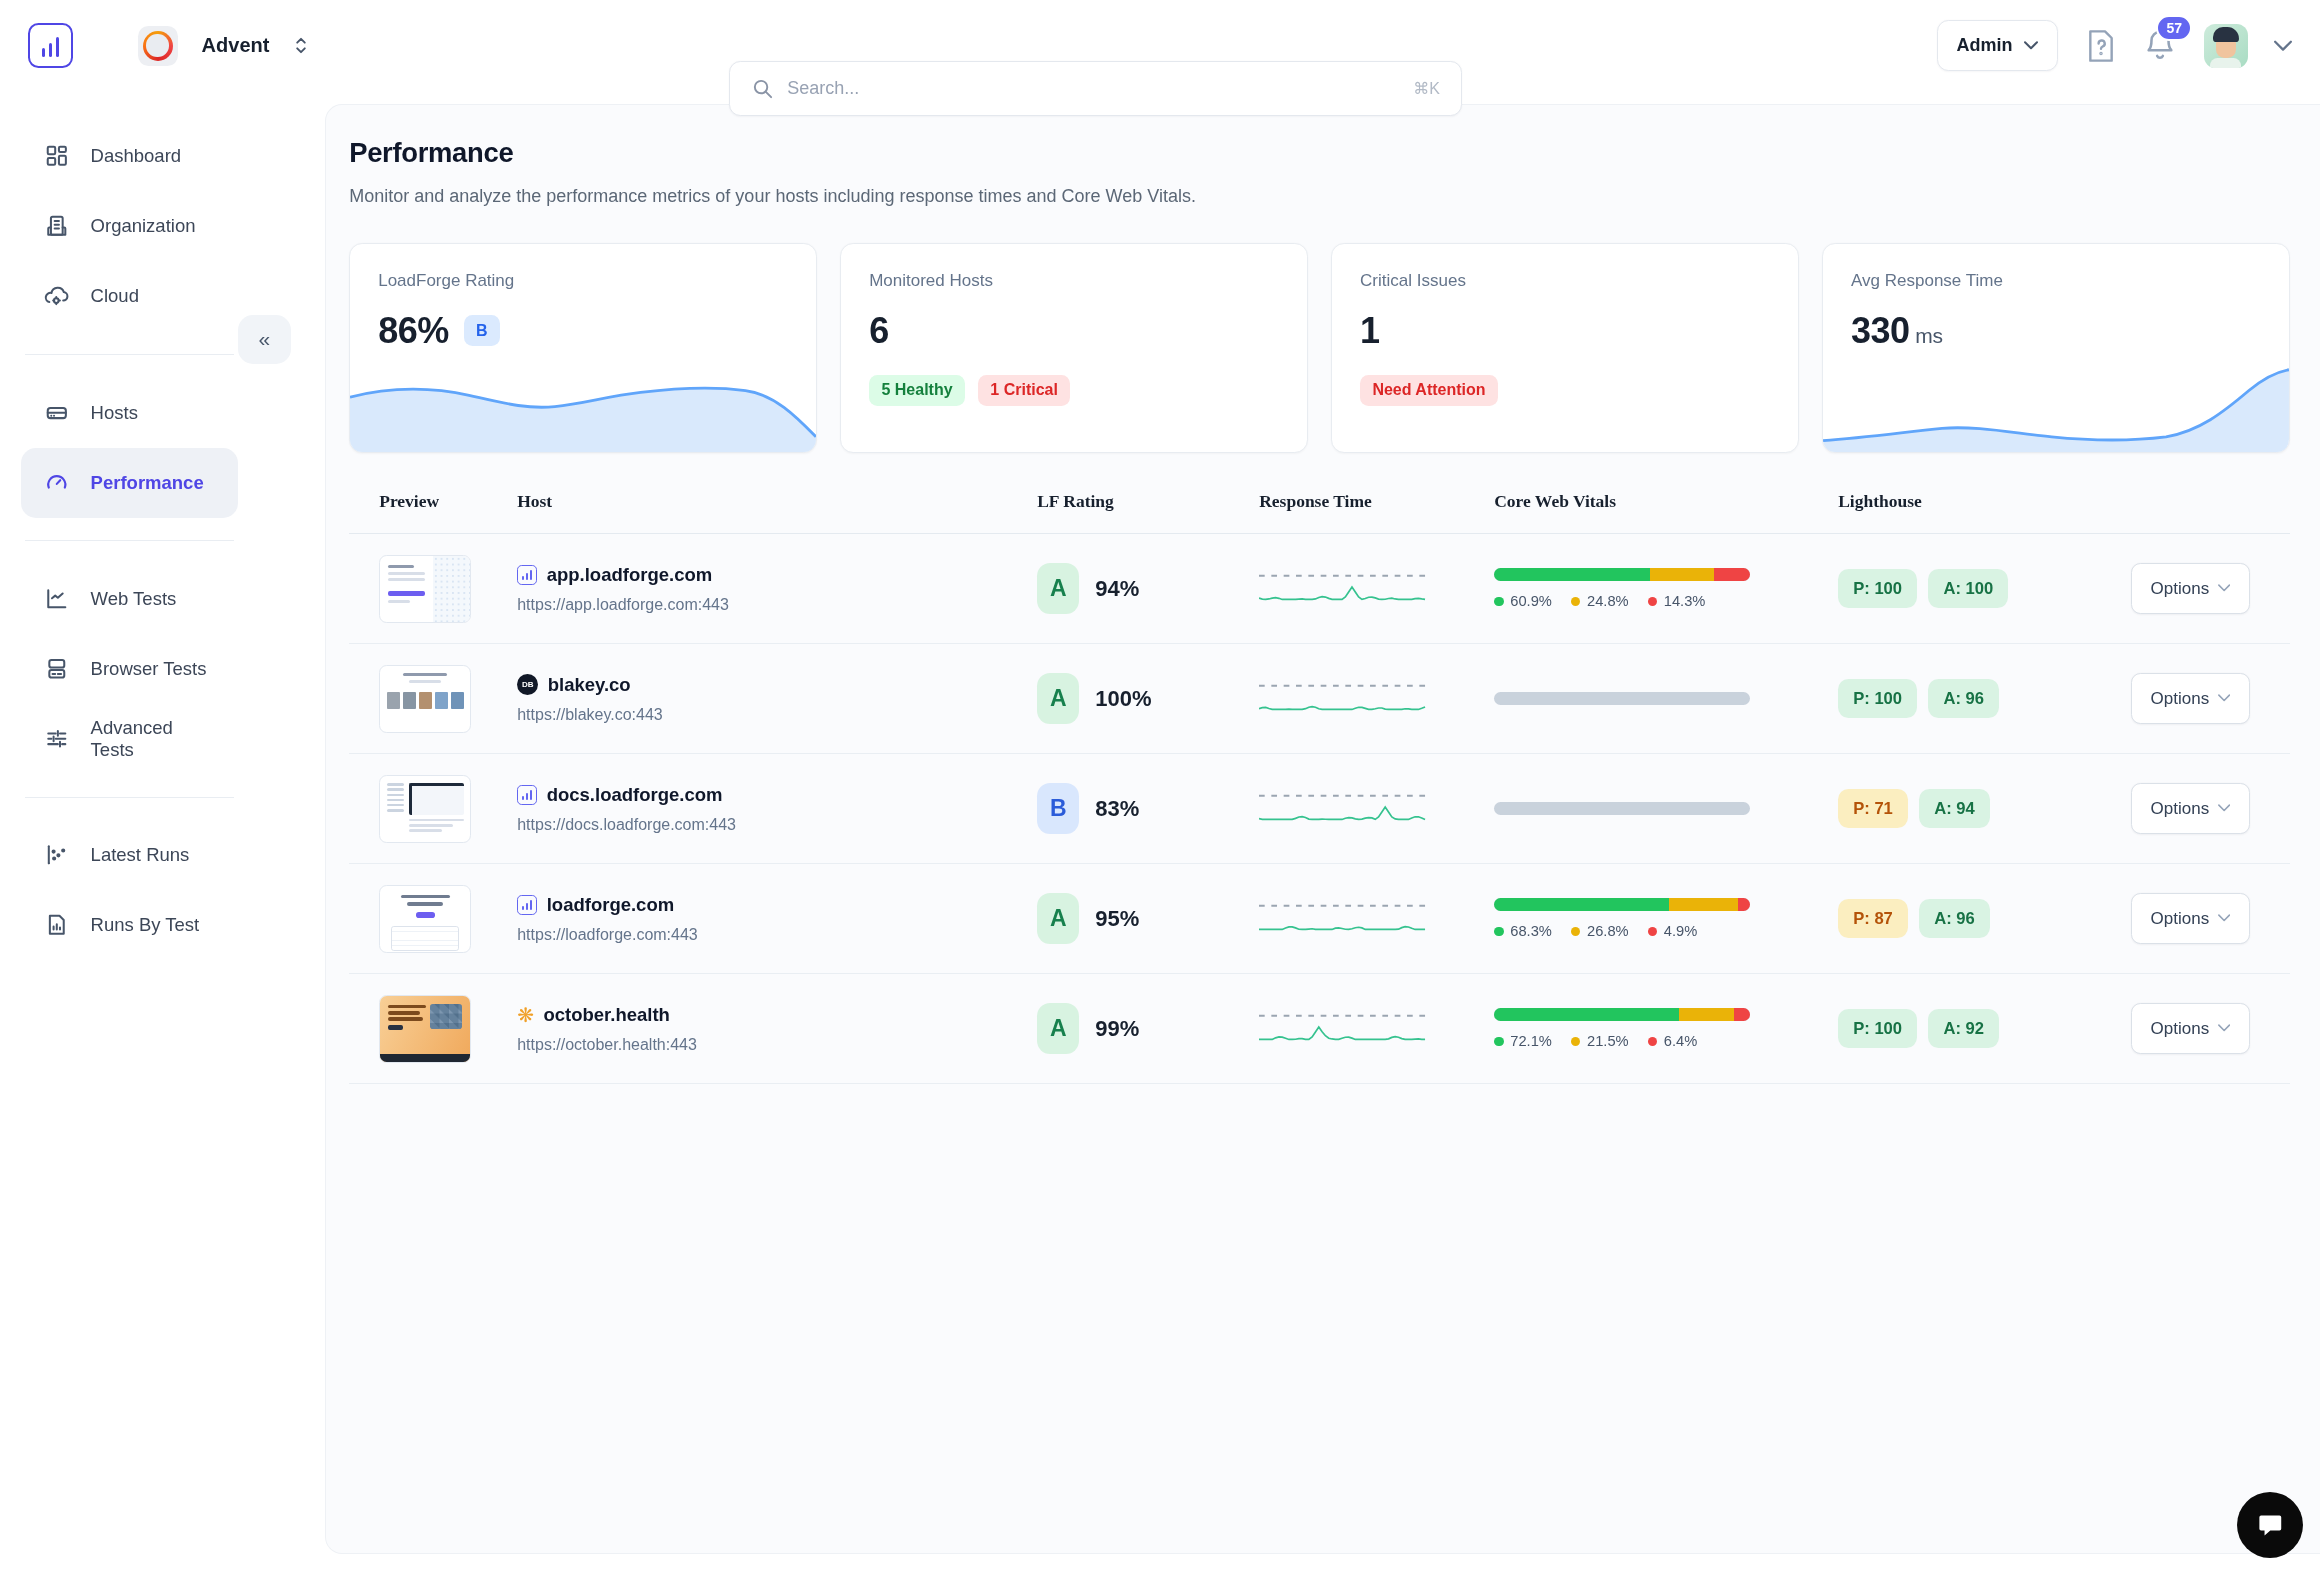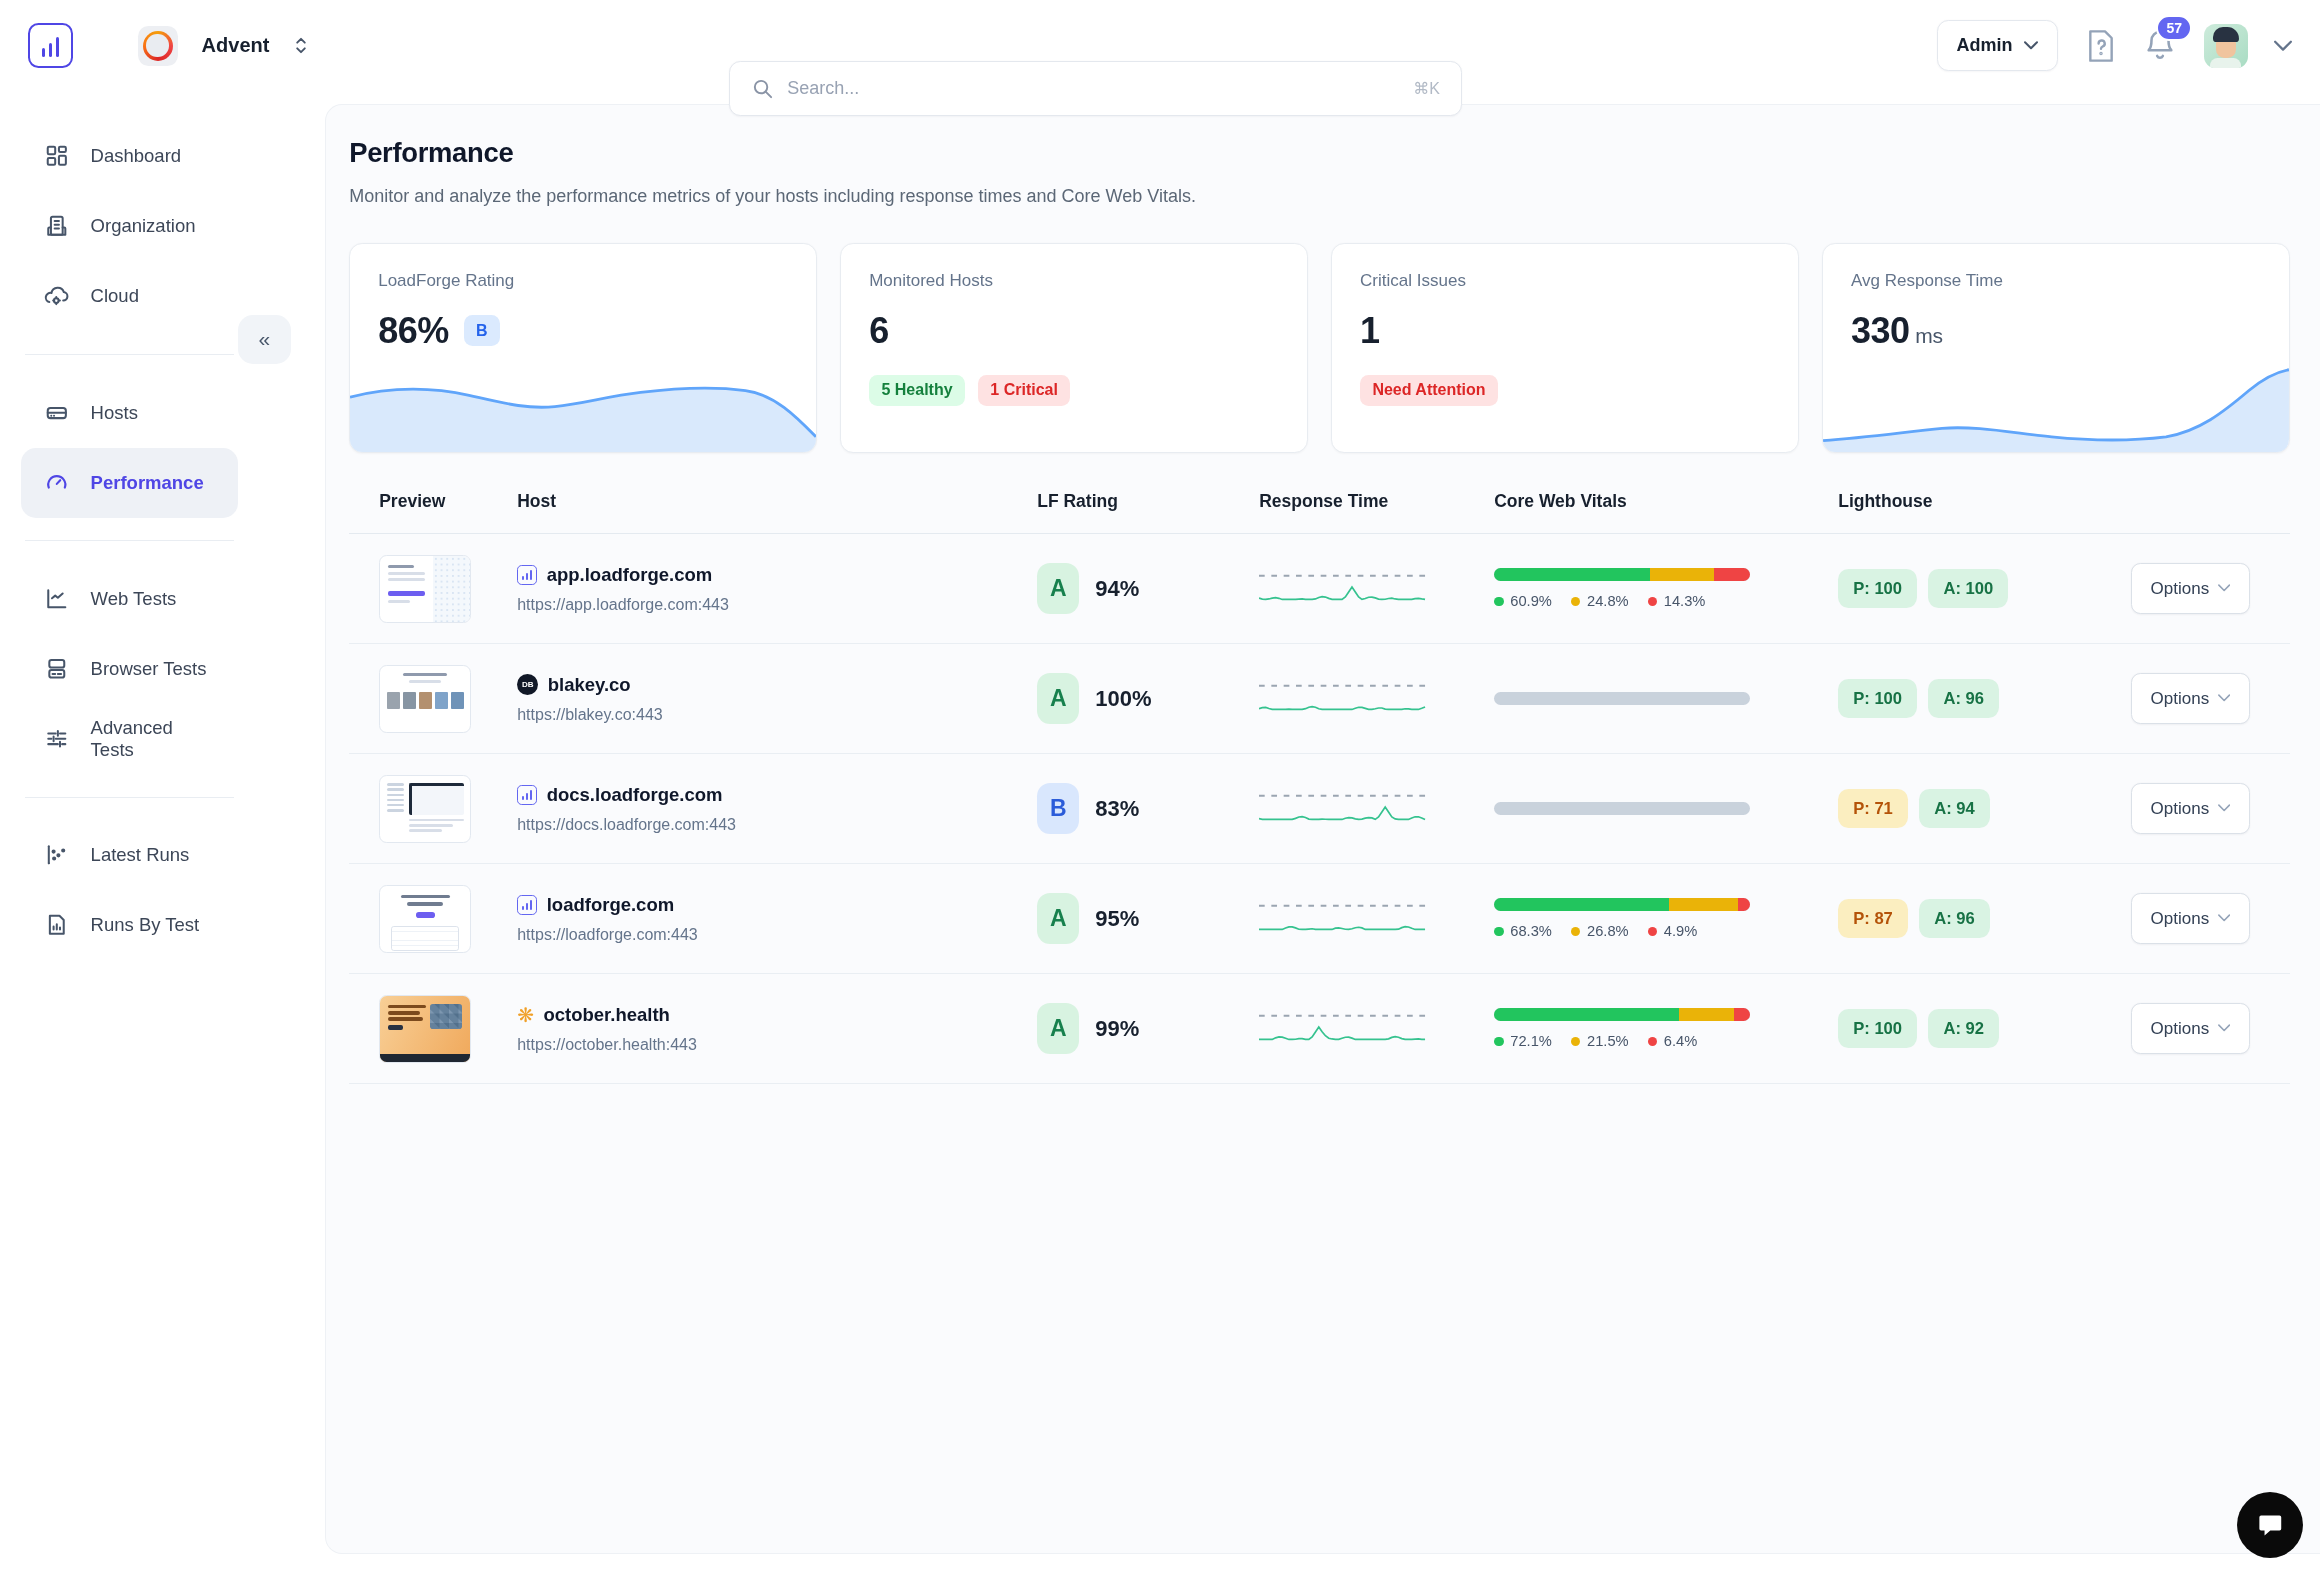--- a/index.html
+++ b/index.html
@@ -72,21 +72,21 @@
   .chip.blue { background:#dbeafe; color:#2563eb; }
   .chip.green { background:#dcfce7; color:#15803d; }
   .chip.red { background:#fee2e2; color:#dc2626; }
   .card-badges { margin-top:23px; display:flex; gap:13.2px; }
   .card-spark { position:absolute; left:0; right:0; bottom:0; height:87px; width:100%; display:block; }
 
   
   .htable { margin-top:38px; }
   .t-head { display:grid; grid-template-columns:168px 520px 222px 235px 344px 286px 1fr;
     border-bottom:0.9px solid #e4eaf0; padding-bottom:21px; }
-  .t-head span { font-size:17.5px; font-weight:700; color:#17202e; }
+  .t-head span { font-size:17.5px; font-weight:700; color:#17202e;font-family:Liberation Serif, serif; }
   .t-head span:first-child { padding-left:30px; }
   .t-row { display:grid; grid-template-columns:168px 520px 222px 235px 344px 286px 1fr;
     align-items:center; height:110px; border-bottom:0.9px solid #e9eef3; }
   .pv { width:92px; height:68px; margin-left:30px; border:0.9px solid #e2e8f0; border-radius:7.6px; background:#fff;
     overflow:hidden; position:relative; }
   .host-cell { display:flex; flex-direction:column; gap:10px; }
   .host-line { display:flex; align-items:center; gap:9.5px; }
   .host-name { font-size:18.5px; font-weight:700; color:#0f172a; }
   .host-url { font-size:16px; color:#64748b; }
   .fav-chart { width:20px; height:20px; border:1.5px solid #6366f1; border-radius:4.7px;

